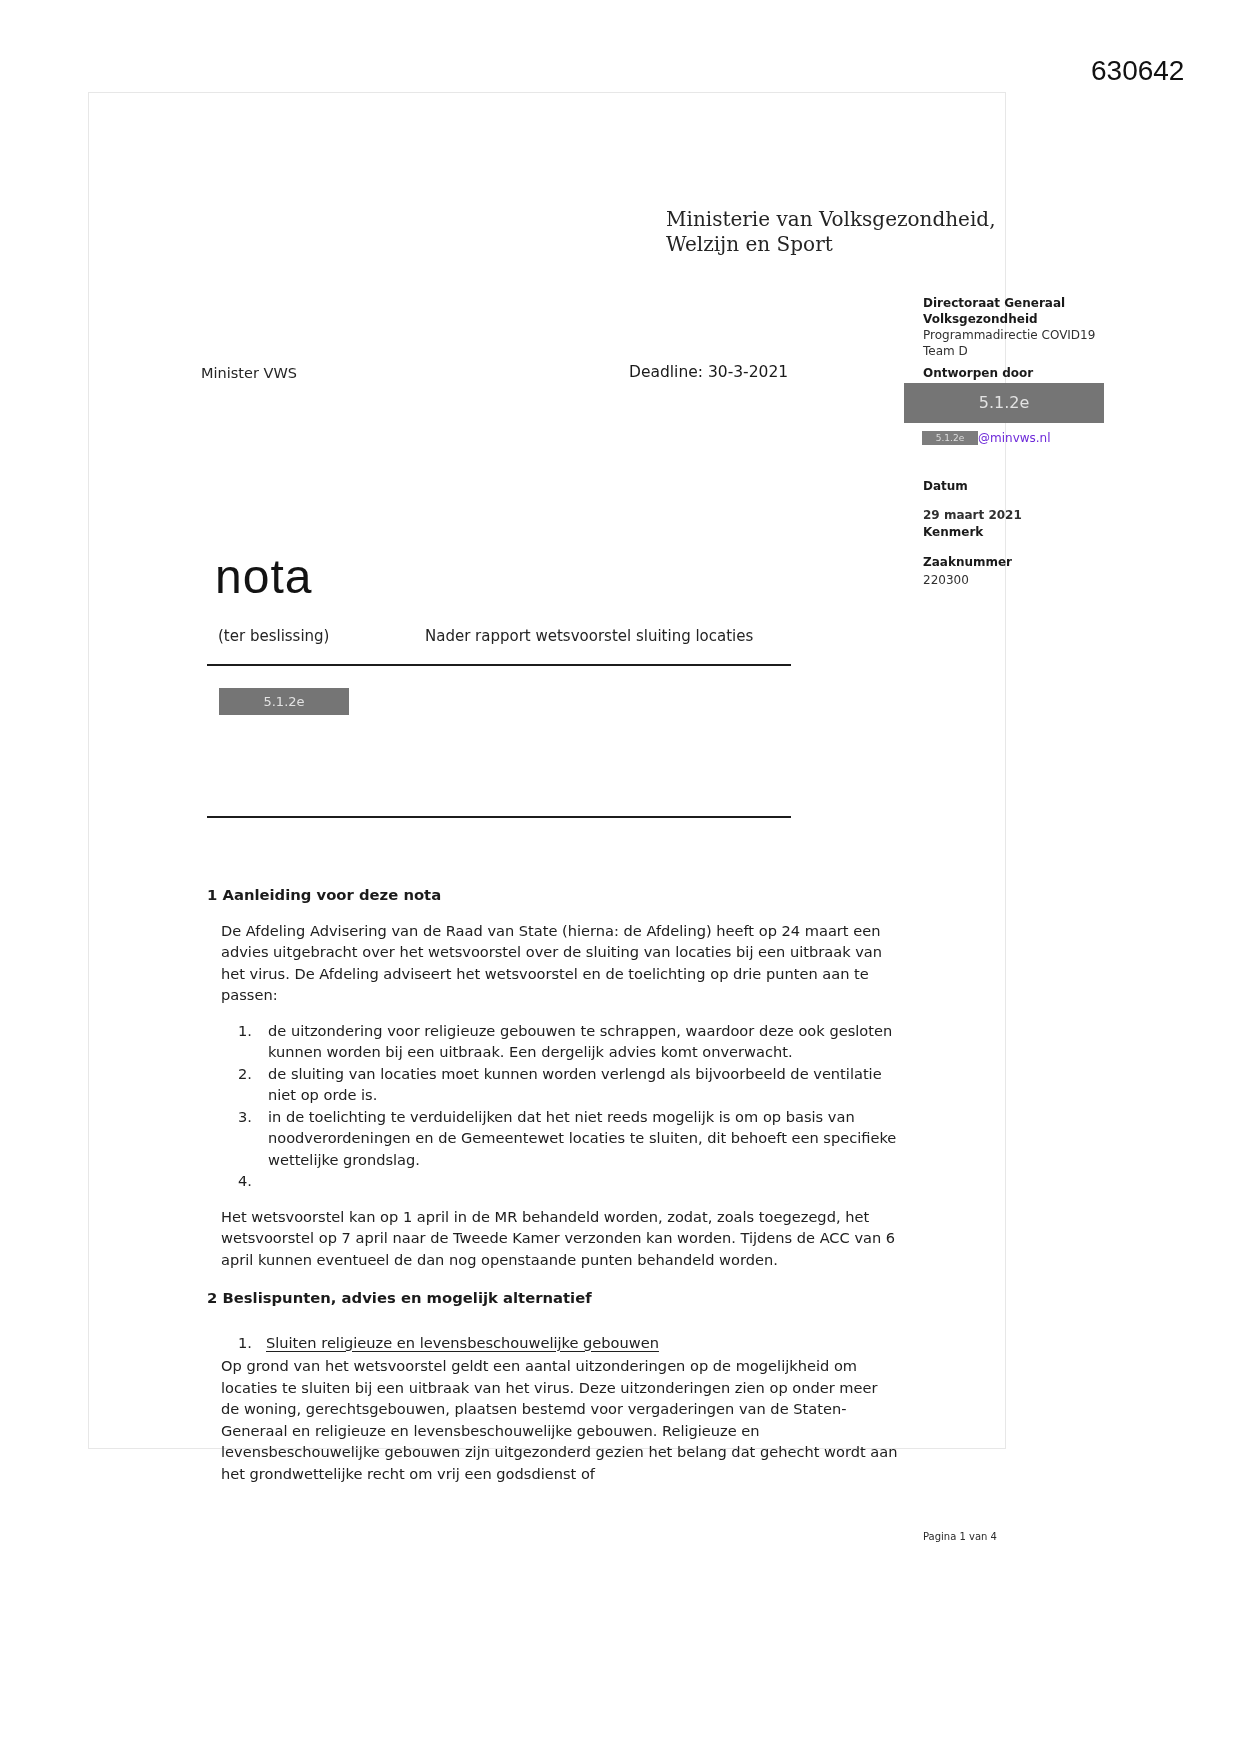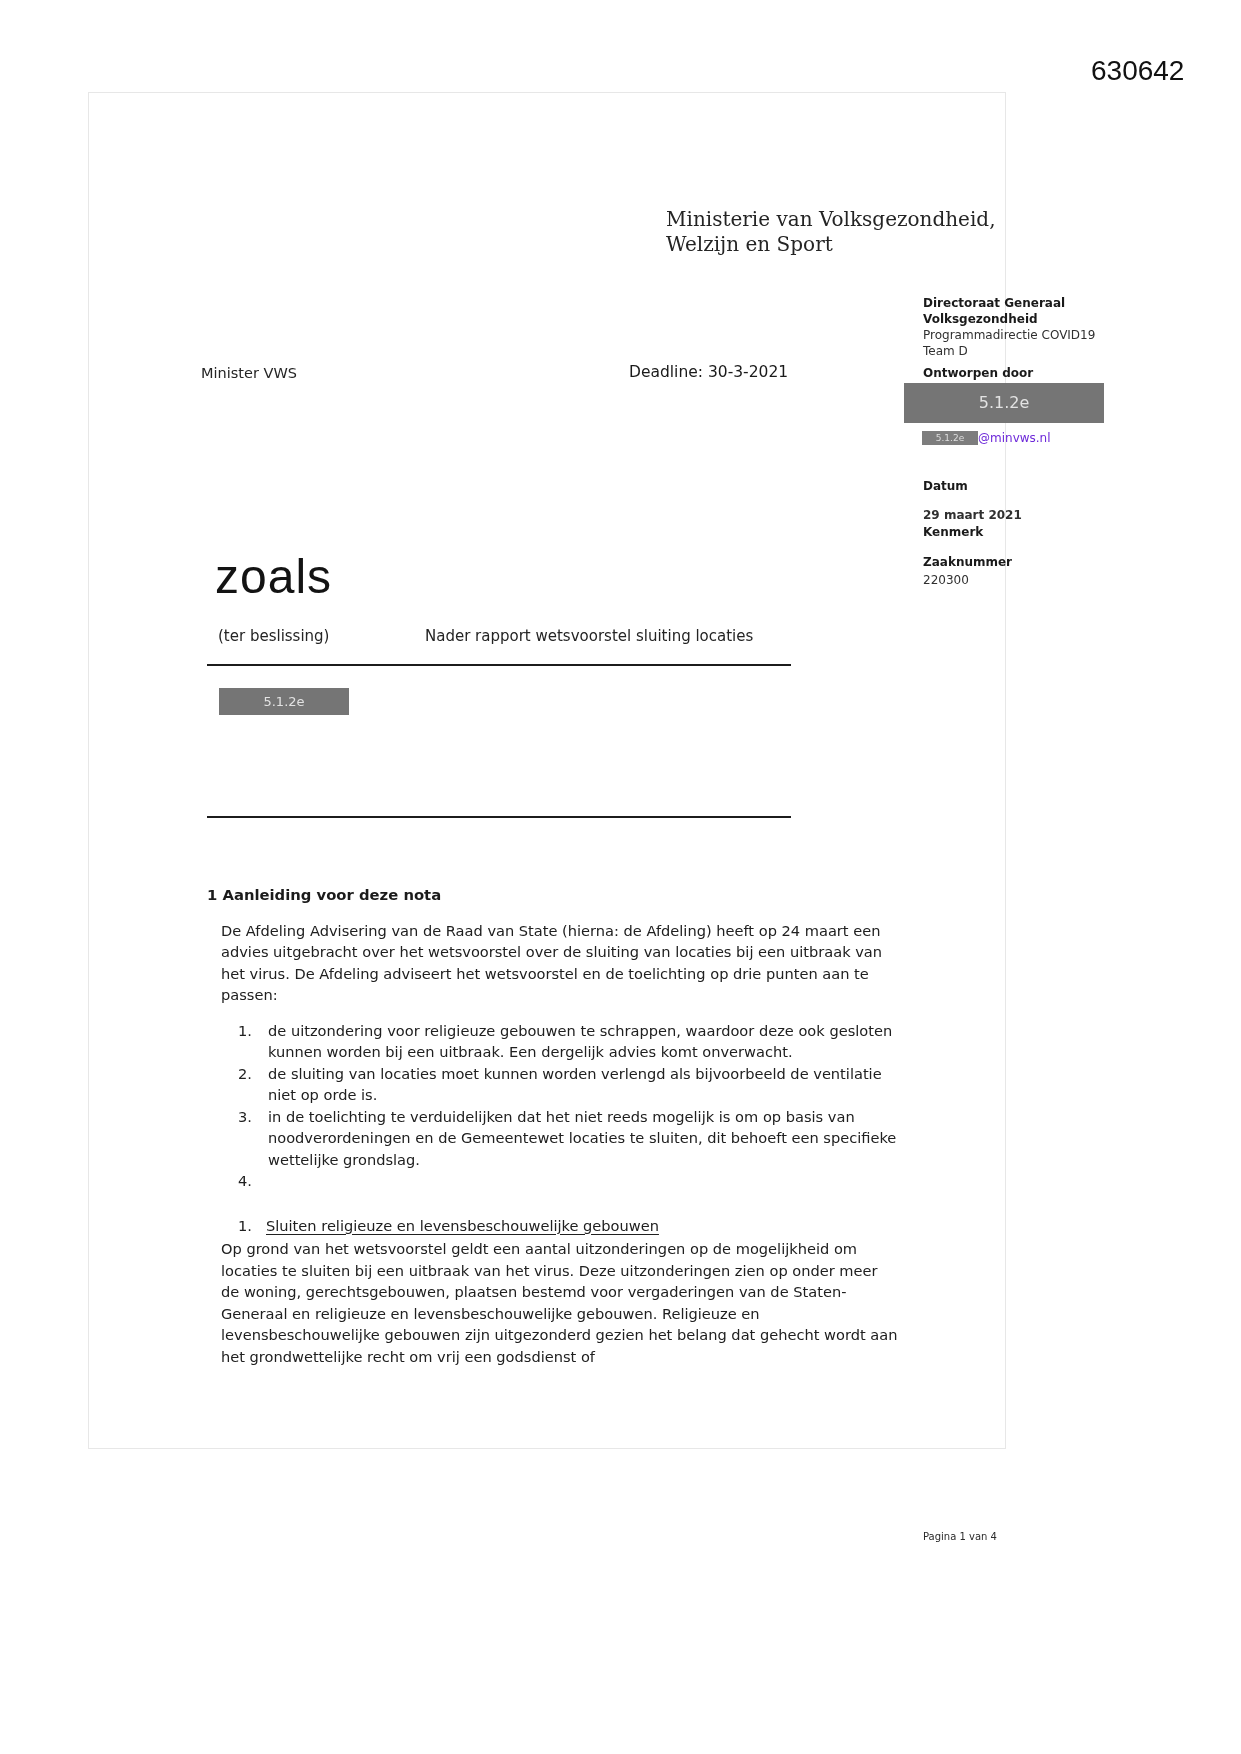--- a/index.html
+++ b/index.html
@@ -123,21 +123,21 @@
     <span class="redact-small">5.1.2e</span><span class="email-domain">@minvws.nl</span>
   </div>
 
   <div class="sb b sb-datum-l">Datum</div>
   <div class="sb sb-datum-v">29 maart 2021</div>
   <div class="sb b sb-kenmerk">Kenmerk</div>
   <div class="sb b sb-zaak-l">Zaaknummer</div>
   <div class="sb sb-zaak-v">220300</div>
 </div>
 
-<div class="nota-title">zoals</div>
+<div class="nota-title">nota</div>
 <div class="subtitle-type">(ter beslissing)</div>
 <div class="subtitle-subject">Nader rapport wetsvoorstel sluiting locaties</div>
 <div class="rule rule-1"></div>
 <div class="redact-mid">5.1.2e</div>
 <div class="rule rule-2"></div>
 
 <div class="body-col">
   <h2>1 Aanleiding voor deze nota</h2>
   <p class="para">De Afdeling Advisering van de Raad van State (hierna: de Afdeling) heeft op 24 maart een advies uitgebracht over het wetsvoorstel over de sluiting van locaties bij een uitbraak van het virus. De Afdeling adviseert het wetsvoorstel en de toelichting op drie punten aan te passen:</p>
 
@@ -153,21 +153,23 @@
     <div class="li">
       <span class="num">3.</span>
       <span class="txt">in de toelichting te verduidelijken dat het niet reeds mogelijk is om op basis van noodverordeningen en de Gemeentewet locaties te sluiten, dit behoeft een specifieke wettelijke grondslag.</span>
     </div>
     <div class="li li-empty">
       <span class="num">4.</span>
       <span class="txt"></span>
     </div>
   </div>
 
+  <p class="para">Het wetsvoorstel kan op 1 april in de MR behandeld worden, zodat, zoals toegezegd, het wetsvoorstel op 7 april naar de Tweede Kamer verzonden kan worden. Tijdens de ACC van 6 april kunnen eventueel de dan nog openstaande punten behandeld worden.</p>
 
+  <h2 class="h2-spaced">2 Beslispunten, advies en mogelijk alternatief</h2>
 
   <div class="sub-item">
     <span class="num">1.</span>
     <span class="txt">Sluiten religieuze en levensbeschouwelijke gebouwen</span>
   </div>
 
   <p class="para para-2">Op grond van het wetsvoorstel geldt een aantal uitzonderingen op de mogelijkheid om locaties te sluiten bij een uitbraak van het virus. Deze uitzonderingen zien op onder meer de woning, gerechtsgebouwen, plaatsen bestemd voor vergaderingen van de Staten-Generaal en religieuze en levensbeschouwelijke gebouwen. Religieuze en levensbeschouwelijke gebouwen zijn uitgezonderd gezien het belang dat gehecht wordt aan het grondwettelijke recht om vrij een godsdienst of</p>
 </div>
 
 <div class="footer-page">Pagina 1 van 4</div>

